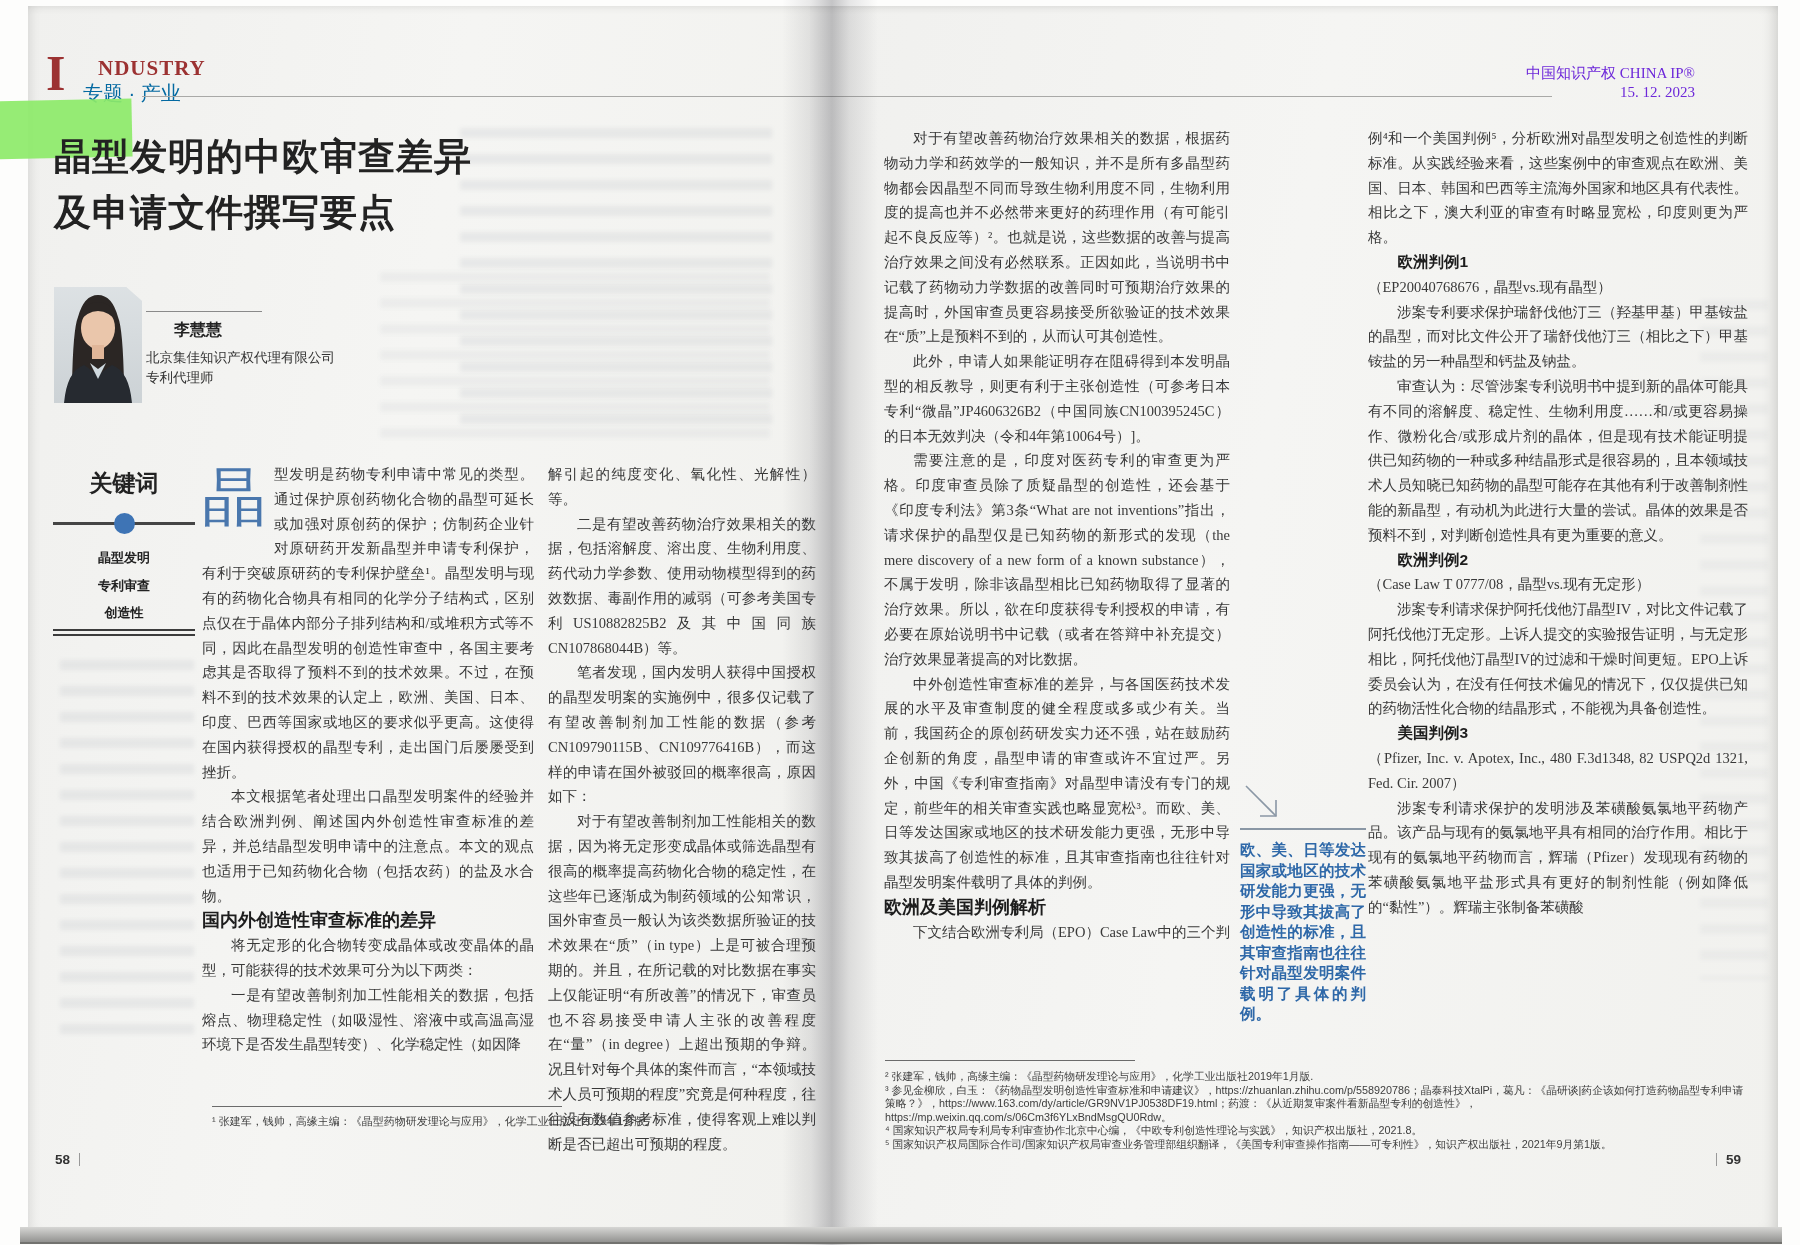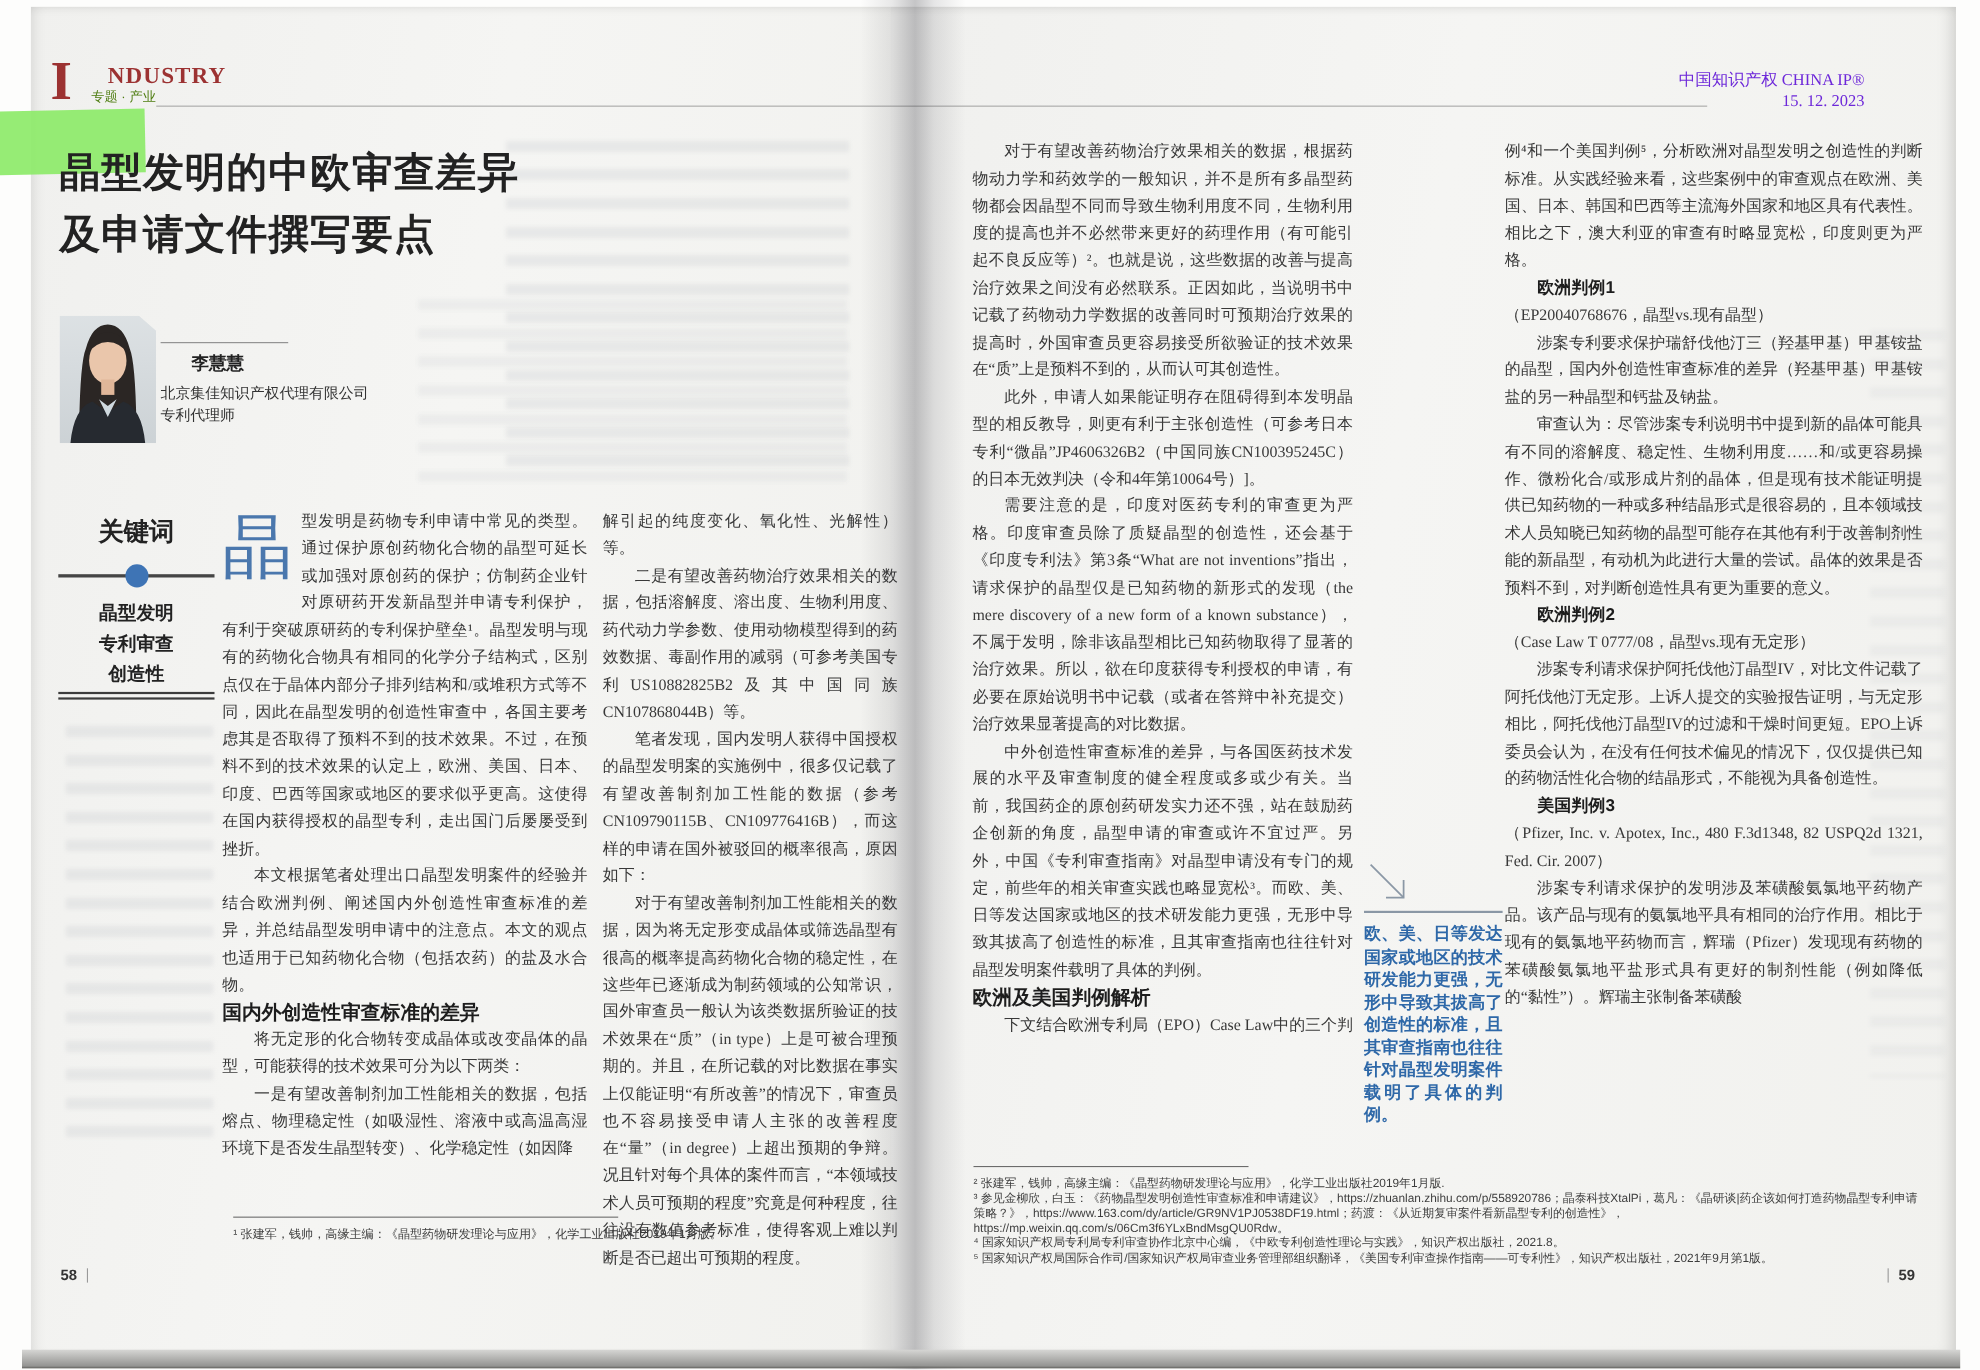--- a/index.html
+++ b/index.html
@@ -10,39 +10,39 @@
   #page-left{left:28px;width:782px;box-shadow:inset 8px 0 14px -8px rgba(0,0,0,.14), inset 0 8px 10px -8px rgba(0,0,0,.10);}
   #page-right{left:810px;width:968px;box-shadow:inset -10px 0 16px -9px rgba(0,0,0,.20), inset 0 8px 10px -8px rgba(0,0,0,.10);}
   #gutter{position:absolute;left:782px;top:0;width:96px;height:1245px;
     background:linear-gradient(90deg,rgba(0,0,0,0) 0%,rgba(50,50,60,.10) 30%,rgba(35,35,45,.26) 52%,rgba(60,60,70,.12) 70%,rgba(0,0,0,0) 100%);}
   #bottom-edge{position:absolute;left:20px;top:1227px;width:1762px;height:15px;
     background:linear-gradient(#d6d6d4,#939391);border-bottom:2px solid #72726f;}
   .bleed{position:absolute;background:repeating-linear-gradient(180deg,rgba(108,118,134,.09) 0 10px,rgba(0,0,0,0) 10px 26px);filter:blur(2px);}
   
   #ind-initial{position:absolute;left:46px;top:48px;font-family:"Liberation Serif",serif;font-weight:700;font-size:50px;line-height:50px;color:#9c3232;}
   #ind-rest{position:absolute;left:82px;top:56px;font-family:"Liberation Serif",serif;font-weight:600;font-size:21px;letter-spacing:1px;color:#9c3232;margin-left:16px;}
-  #ind-cn{position:absolute;left:83px;top:80px;font-family:"Liberation Sans",sans-serif;font-size:12px;color:#4d7c0f;}
+  #ind-cn{position:absolute;left:83px;top:80px;font-family:"Liberation Sans",sans-serif;font-size:20px;color:#0369a1;}
   #header-rule{position:absolute;left:142px;top:96px;width:1410px;height:1px;background:#a9a9a7;}
   #journal-block{position:absolute;left:1395px;top:64px;width:300px;text-align:right;color:#6d28d9;font-size:15px;line-height:19px;font-family:"Liberation Serif",serif;}
   #highlighter{position:absolute;left:-6px;top:100px;width:138px;height:58px;background:#8dea69;opacity:.92;transform:rotate(-1.2deg);}
   
   .title-line{position:absolute;left:54px;width:560px;font-family:"Liberation Sans",sans-serif;font-weight:800;font-size:37px;letter-spacing:1px;color:#222;}
   #title1{top:132px;} #title2{top:188px;}
   #author-photo{position:absolute;left:54px;top:287px;width:88px;height:116px;
      clip-path:polygon(0 0,82% 0,100% 12%,100% 100%,0 100%);box-shadow:0 0 0 1px rgba(0,0,0,.08);}
   #author-rule{position:absolute;left:146px;top:311px;width:116px;height:1px;background:#8a8a8a;}
   #author-name{position:absolute;left:146px;top:320px;font-family:"Liberation Sans",sans-serif;font-weight:700;font-size:16px;color:#222;margin-left:28px;}
   #author-company{position:absolute;left:146px;top:349px;font-family:"Liberation Sans",sans-serif;font-size:13.5px;color:#333;}
   #author-role{position:absolute;left:146px;top:369px;font-family:"Liberation Sans",sans-serif;font-size:13.5px;color:#333;}
   
   .kw{font-family:"Liberation Sans",sans-serif;text-align:center;color:#222;}
   #kw-label{position:absolute;left:53px;top:468px;width:142px;font-size:23px;font-weight:700;}
   #kw-rule{position:absolute;left:53px;top:522px;width:142px;height:3px;background:#454545;}
   #kw-dot{position:absolute;left:114px;top:513px;width:21px;height:21px;border-radius:50%;background:#3e74b5;}
-  #kw-items{position:absolute;left:53px;top:544px;width:142px;font-size:17px;font-weight:700;line-height:27.5px;}
+  #kw-items{position:absolute;left:53px;top:544px;width:142px;font-size:13px;font-weight:700;line-height:27.5px;}
   #kw-bottom{position:absolute;left:53px;top:629px;width:142px;height:3px;border-top:2px solid #3c3c3c;border-bottom:2px solid #3c3c3c;}
   
   .col{position:absolute;font-size:14.5px;line-height:24.8px;text-align:justify;color:#383838;}
   .col p{margin:0;text-indent:2em;}
   .col p.noind{text-indent:0;}
   #col1{left:202px;top:462px;width:332px;}
   #col2{left:548px;top:462px;width:268px;}
   #col3{left:884px;top:126px;width:346px;}
   #col4{left:1368px;top:126px;width:380px;}
   .h-col{font-family:"Liberation Sans",sans-serif;font-weight:700;font-size:18px;color:#1d1d1d;margin:14px 0 10px 0;text-indent:0 !important;}
@@ -153,21 +153,21 @@
       <polyline points="34,18 34,34 18,34" fill="none" stroke="#8a97a5" stroke-width="1.6"></polyline>
     </svg>
     <div id="pq-rule"></div>
     <div id="pq-text">欧、美、日等发达国家或地区的技术研发能力更强，无形中导致其拔高了创造性的标准，且其审查指南也往往针对晶型发明案件载明了具体的判例。</div>
   </div>
 
   <div id="col4" class="col">
     <p class="noind">例⁴和一个美国判例⁵，分析欧洲对晶型发明之创造性的判断标准。从实践经验来看，这些案例中的审查观点在欧洲、美国、日本、韩国和巴西等主流海外国家和地区具有代表性。相比之下，澳大利亚的审查有时略显宽松，印度则更为严格。</p>
     <p class="h-case">欧洲判例1</p>
     <p class="noind">（EP20040768676，晶型vs.现有晶型）</p>
-    <p>涉案专利要求保护瑞舒伐他汀三（羟基甲基）甲基铵盐的晶型，国内外创造性审查标准的差异（羟基甲基）甲基铵盐的另一种晶型和钙盐及钠盐。</p>
+    <p>涉案专利要求保护瑞舒伐他汀三（羟基甲基）甲基铵盐的晶型，而对比文件公开了瑞舒伐他汀三（相比之下）甲基铵盐的另一种晶型和钙盐及钠盐。</p>
     <p>审查认为：尽管涉案专利说明书中提到新的晶体可能具有不同的溶解度、稳定性、生物利用度……和/或更容易操作、微粉化合/或形成片剂的晶体，但是现有技术能证明提供已知药物的一种或多种结晶形式是很容易的，且本领域技术人员知晓已知药物的晶型可能存在其他有利于改善制剂性能的新晶型，有动机为此进行大量的尝试。晶体的效果是否预料不到，对判断创造性具有更为重要的意义。</p>
     <p class="h-case">欧洲判例2</p>
     <p class="noind">（Case Law T 0777/08，晶型vs.现有无定形）</p>
     <p>涉案专利请求保护阿托伐他汀晶型IV，对比文件记载了阿托伐他汀无定形。上诉人提交的实验报告证明，与无定形相比，阿托伐他汀晶型IV的过滤和干燥时间更短。EPO上诉委员会认为，在没有任何技术偏见的情况下，仅仅提供已知的药物活性化合物的结晶形式，不能视为具备创造性。</p>
     <p class="h-case">美国判例3</p>
     <p class="noind">（Pfizer, Inc. v. Apotex, Inc., 480 F.3d1348, 82 USPQ2d 1321, Fed. Cir. 2007）</p>
     <p>涉案专利请求保护的发明涉及苯磺酸氨氯地平药物产品。该产品与现有的氨氯地平具有相同的治疗作用。相比于现有的氨氯地平药物而言，辉瑞（Pfizer）发现现有药物的苯磺酸氨氯地平盐形式具有更好的制剂性能（例如降低的“黏性”）。辉瑞主张制备苯磺酸</p>
   </div>
 
   <div id="fn-left-rule"></div>

